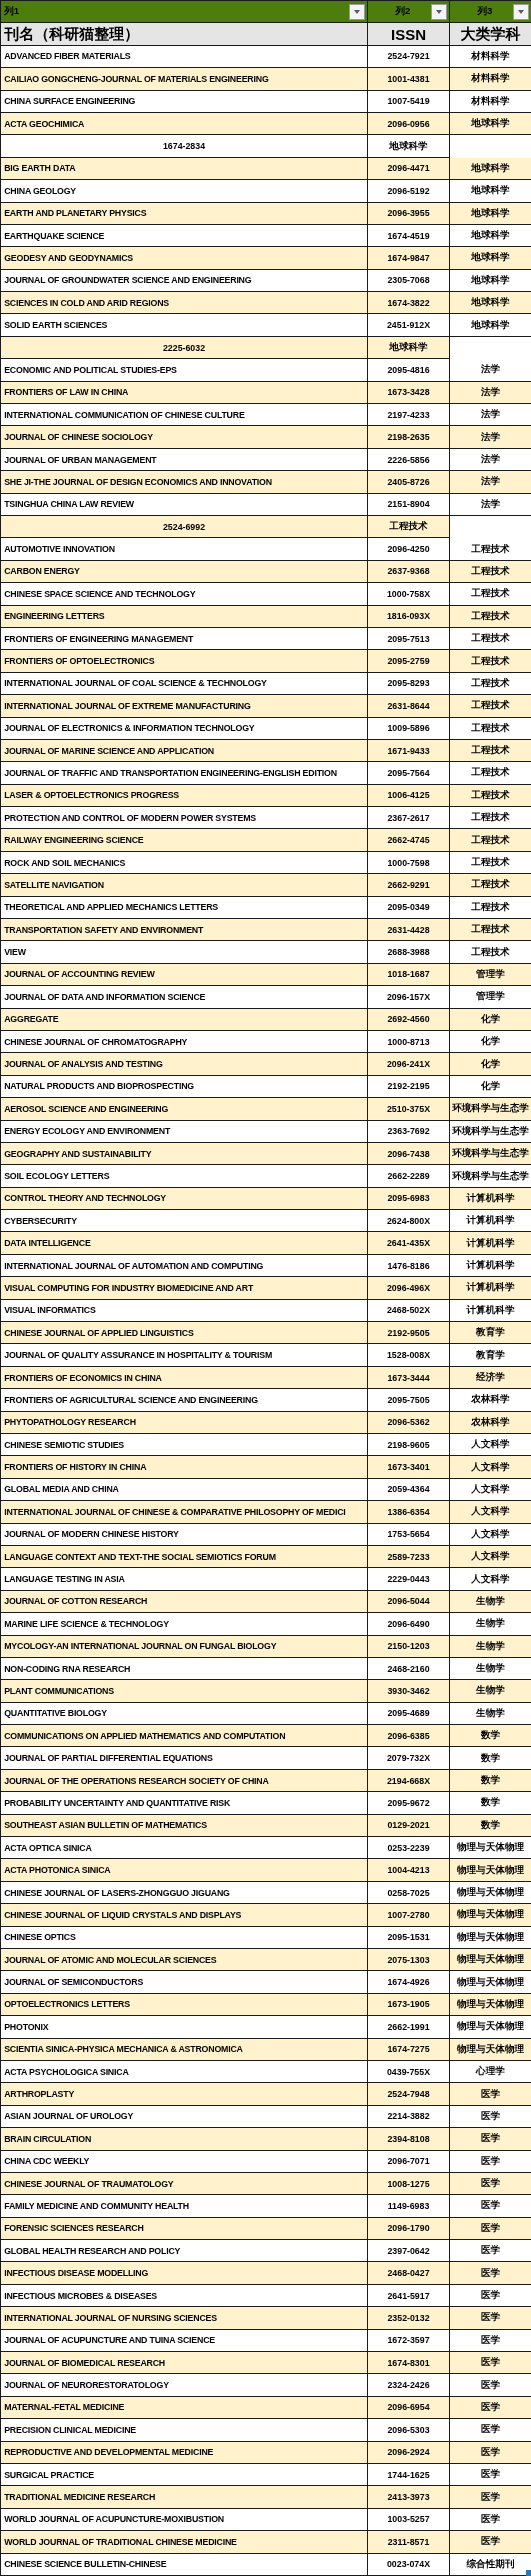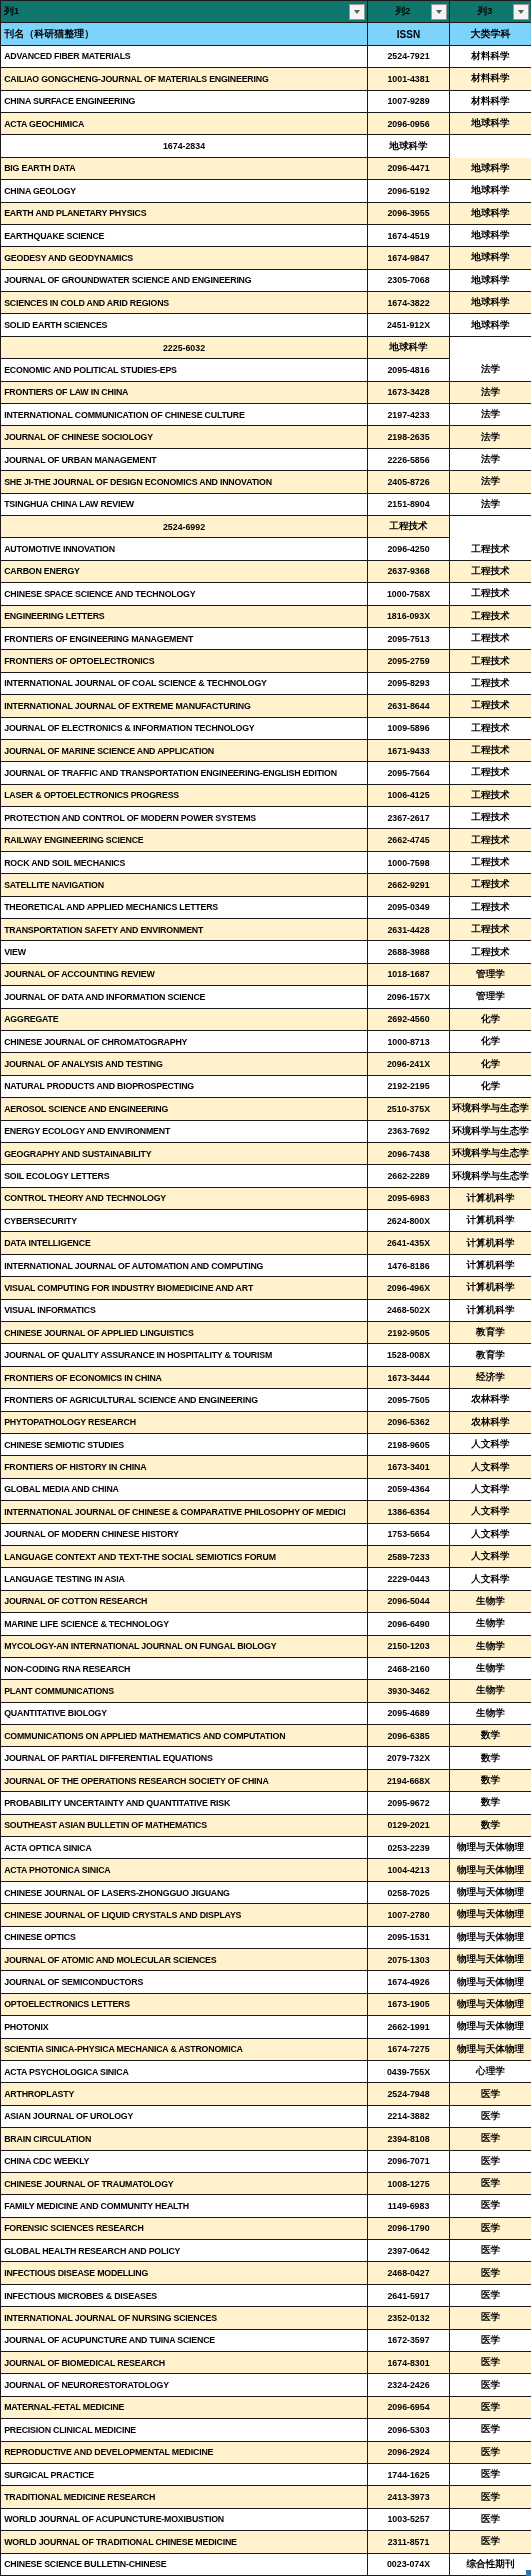--- a/index.html
+++ b/index.html
@@ -9,22 +9,22 @@
     border-top:0.8px solid #1a1a1a;border-left:0.8px solid #1a1a1a;
   }
   .row{display:grid;grid-template-columns:367px 82px 82px;height:22.4px;box-sizing:border-box;}
   .cell{
     border-right:0.8px solid #1a1a1a;border-bottom:0.8px solid #1a1a1a;
     display:flex;align-items:center;overflow:hidden;box-sizing:border-box;
     white-space:nowrap;
   }
   .c1{justify-content:flex-start;padding-left:3.2px;position:relative;}
   .c2,.c3{justify-content:center;text-align:center;position:relative;}
-  .hdr .cell{background:#0f766e;font-weight:700;font-size:9.6px;}
-  .sub .cell{background:#7dd3fc;font-weight:700;font-size:10px;}
+  .hdr .cell{background:#4d7c0f;font-weight:700;font-size:9.6px;}
+  .sub .cell{background:#e5e5e5;font-weight:700;font-size:15px;}
   .r-odd  .cell{background:#FFFFFF;}
   .r-even .cell{background:#FFF2CC;}
   .name{font-weight:700;font-size:8.8px;letter-spacing:-0.2px;}
   .issn{font-weight:700;font-size:8.8px;}
   .cat {font-weight:700;font-size:9.6px;}
   .filter-btn{
     position:absolute;right:2.4px;top:50%;transform:translateY(-50%);
     width:16px;height:16px;background:#F4F4F4;border:0.8px solid #9a9a9a;
     display:flex;align-items:center;justify-content:center;padding:0;cursor:pointer;
   }
@@ -93,21 +93,21 @@
       <div class="cell c3">
         <span class="cat">材料科学</span>
       </div>
     </div>
 
     <div class="row r-odd">
       <div class="cell c1">
         <span class="name">CHINA SURFACE ENGINEERING</span>
       </div>
       <div class="cell c2">
-        <span class="issn">1007-9289</span>
+        <span class="issn">1007-5419</span>
       </div>
       <div class="cell c3">
         <span class="cat">材料科学</span>
       </div>
     </div>
 
     <div class="row r-even">
       <div class="cell c1">
         <span class="name">ACTA GEOCHIMICA</span>
       </div>

